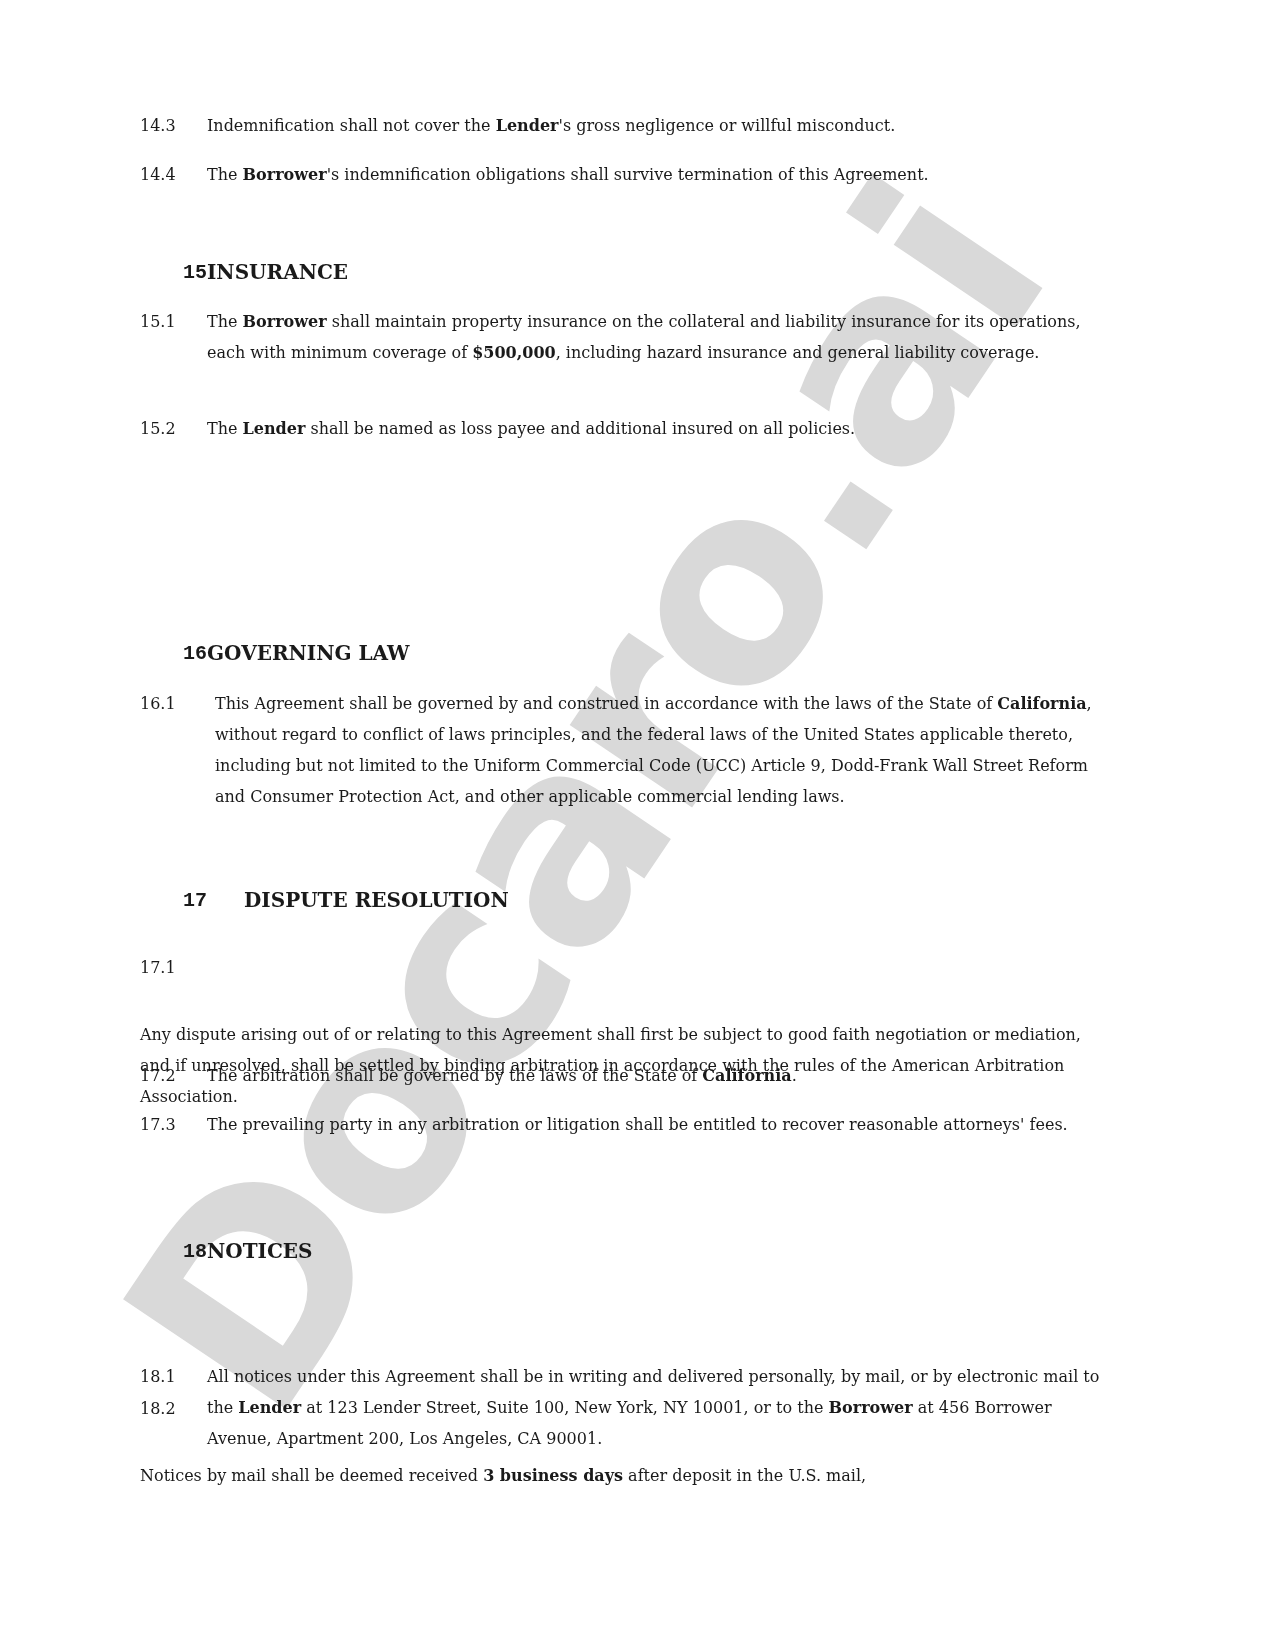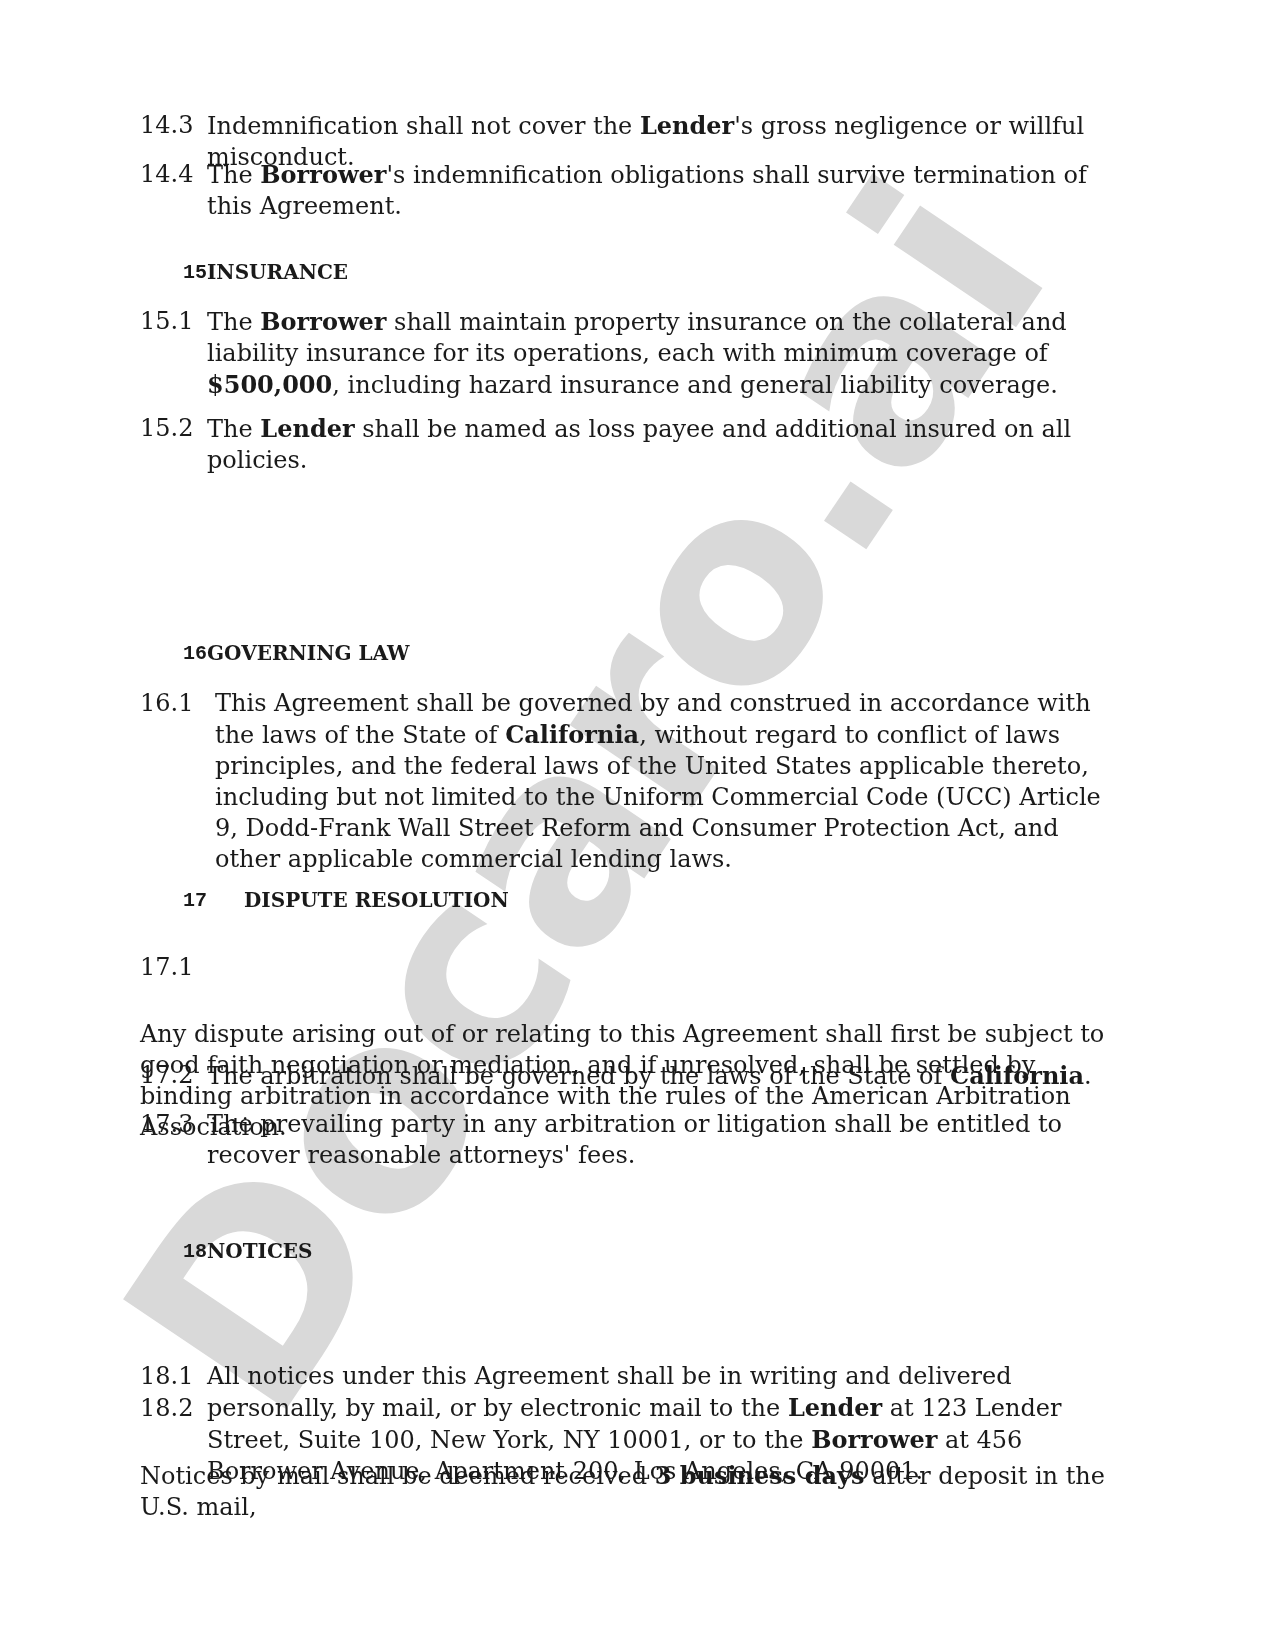--- a/index.html
+++ b/index.html
@@ -44,21 +44,21 @@
       top: 0;
       width: 1275px;
       height: 1650px;
       z-index: 1;
     }
     .clause {
       position: absolute;
       left: 140px;
       width: 975px;
       display: flex;
-      font-size: 24px;
+      font-size: 16px;
       line-height: 31px;
     }
     .clause .num {
       width: 67px;
       flex: 0 0 67px;
     }
     .clause .text {
       flex: 1;
     }
     .heading {

